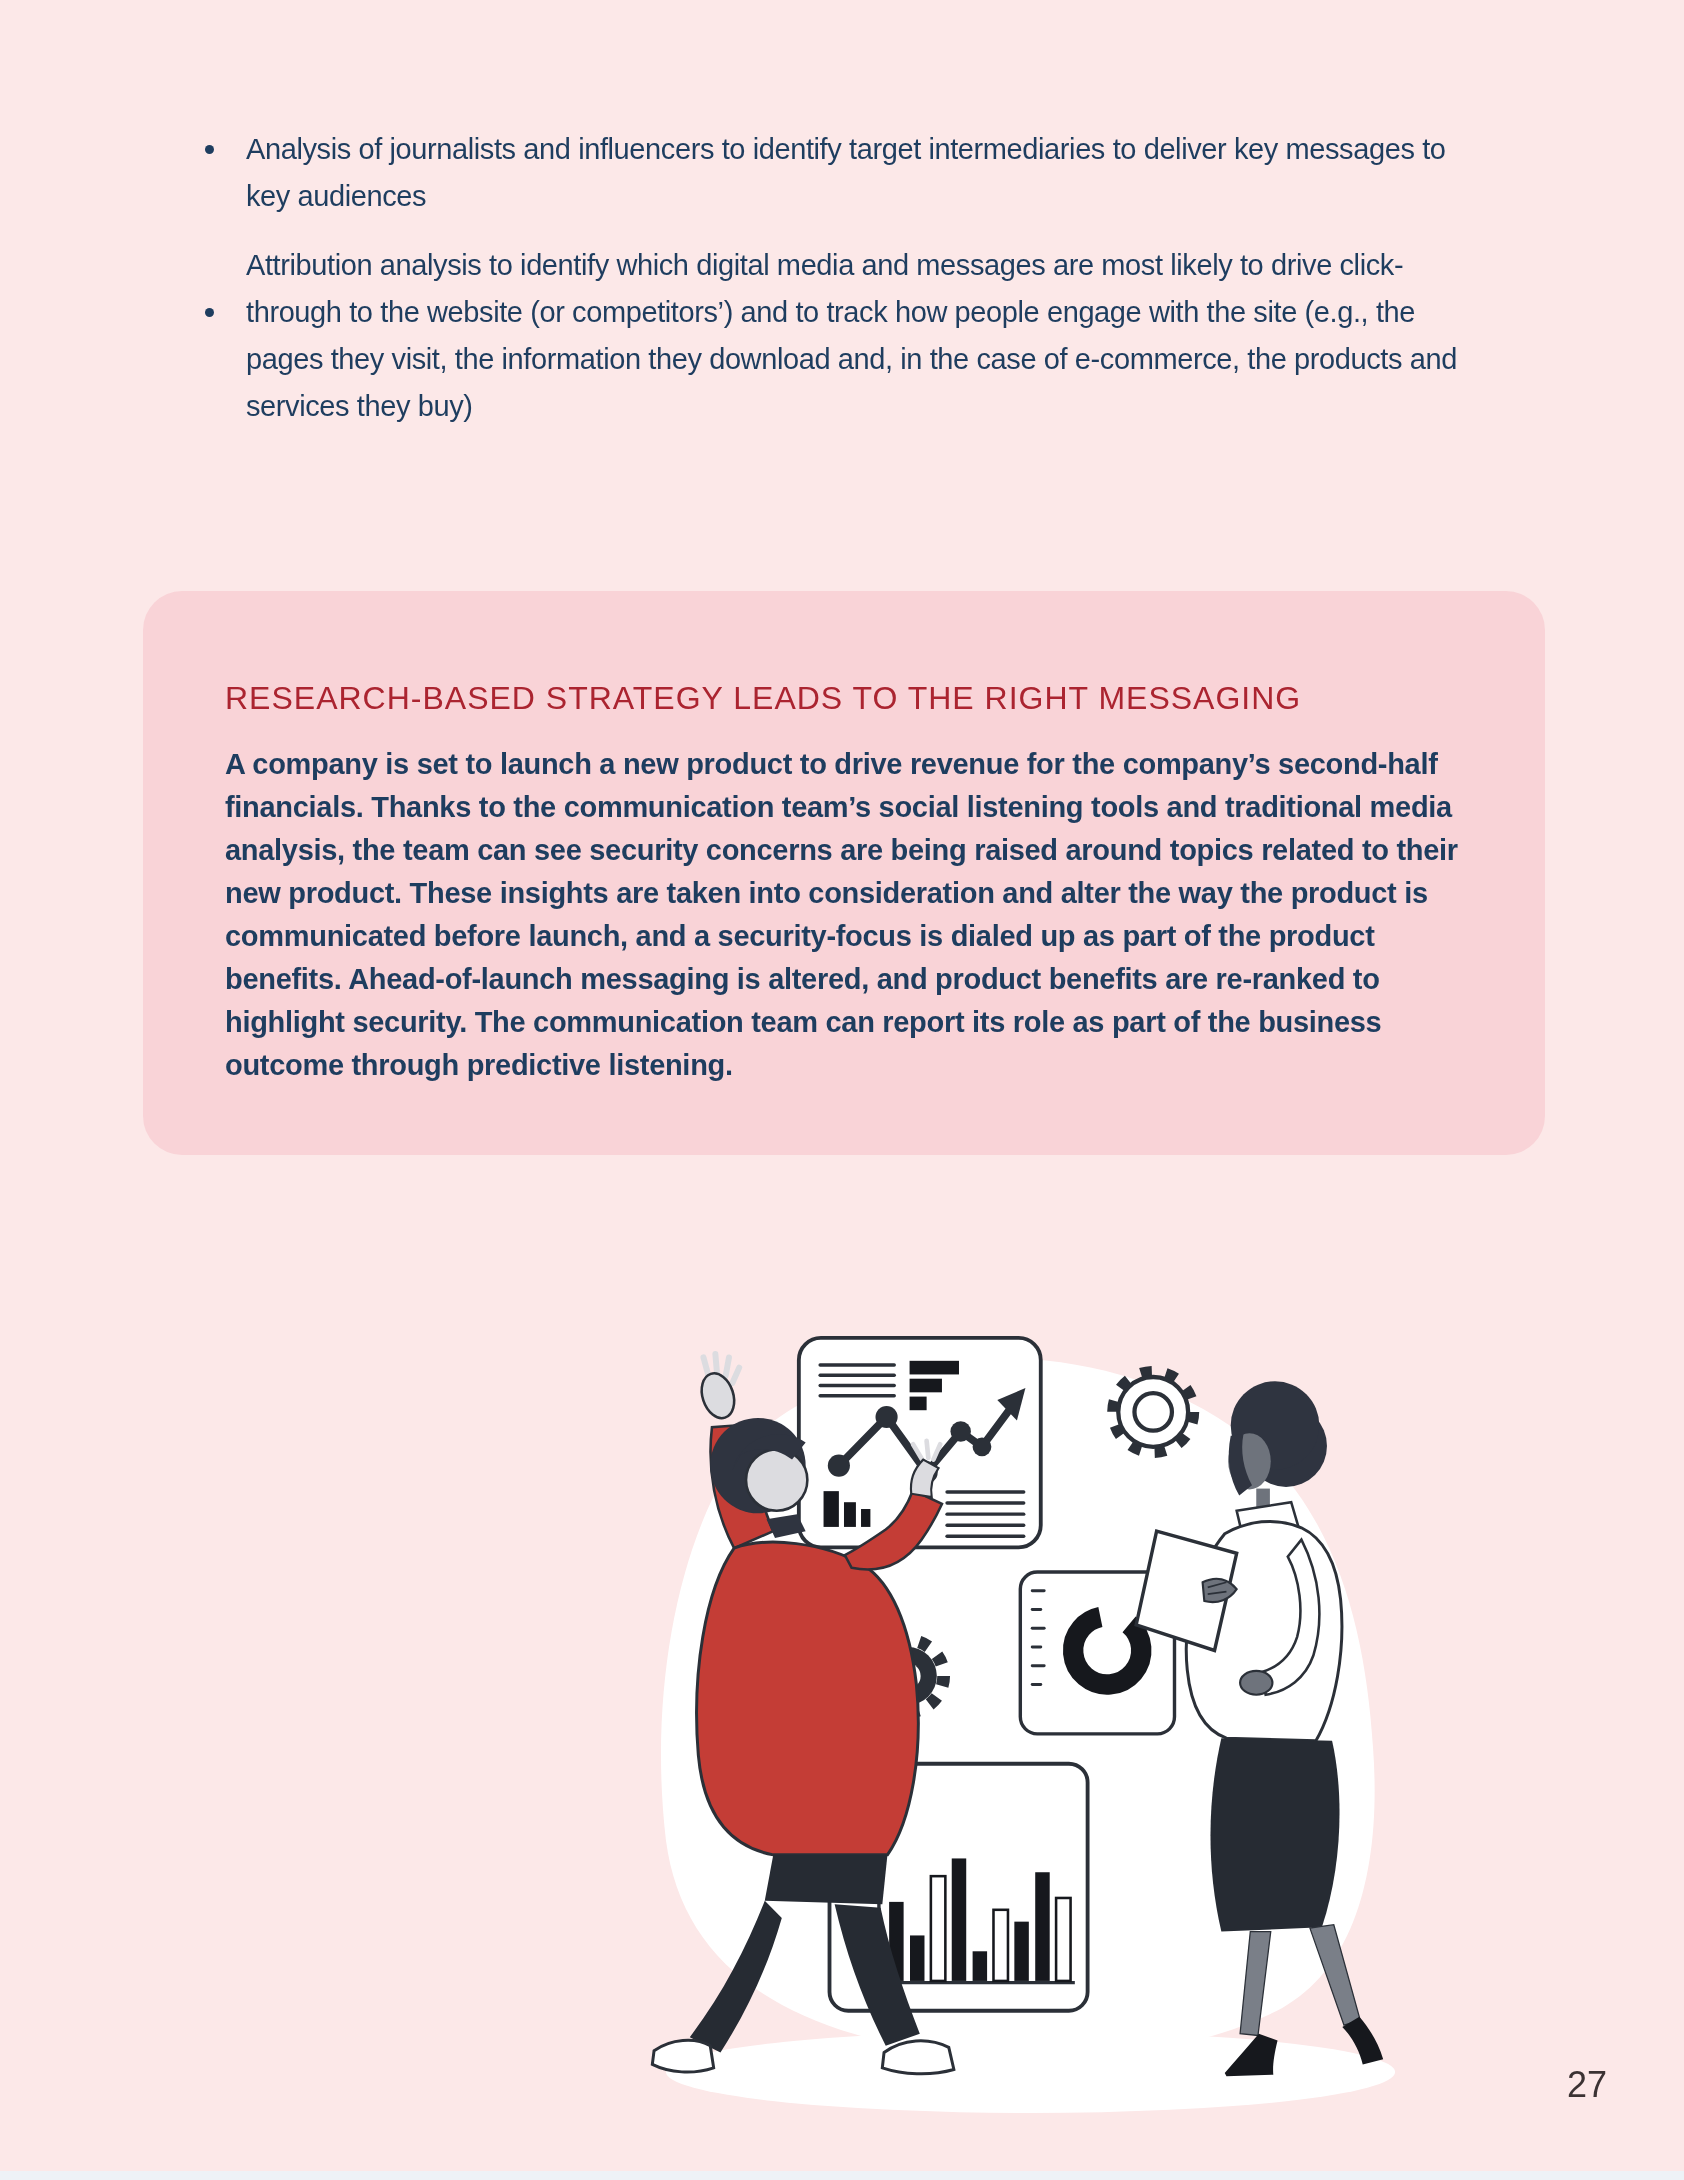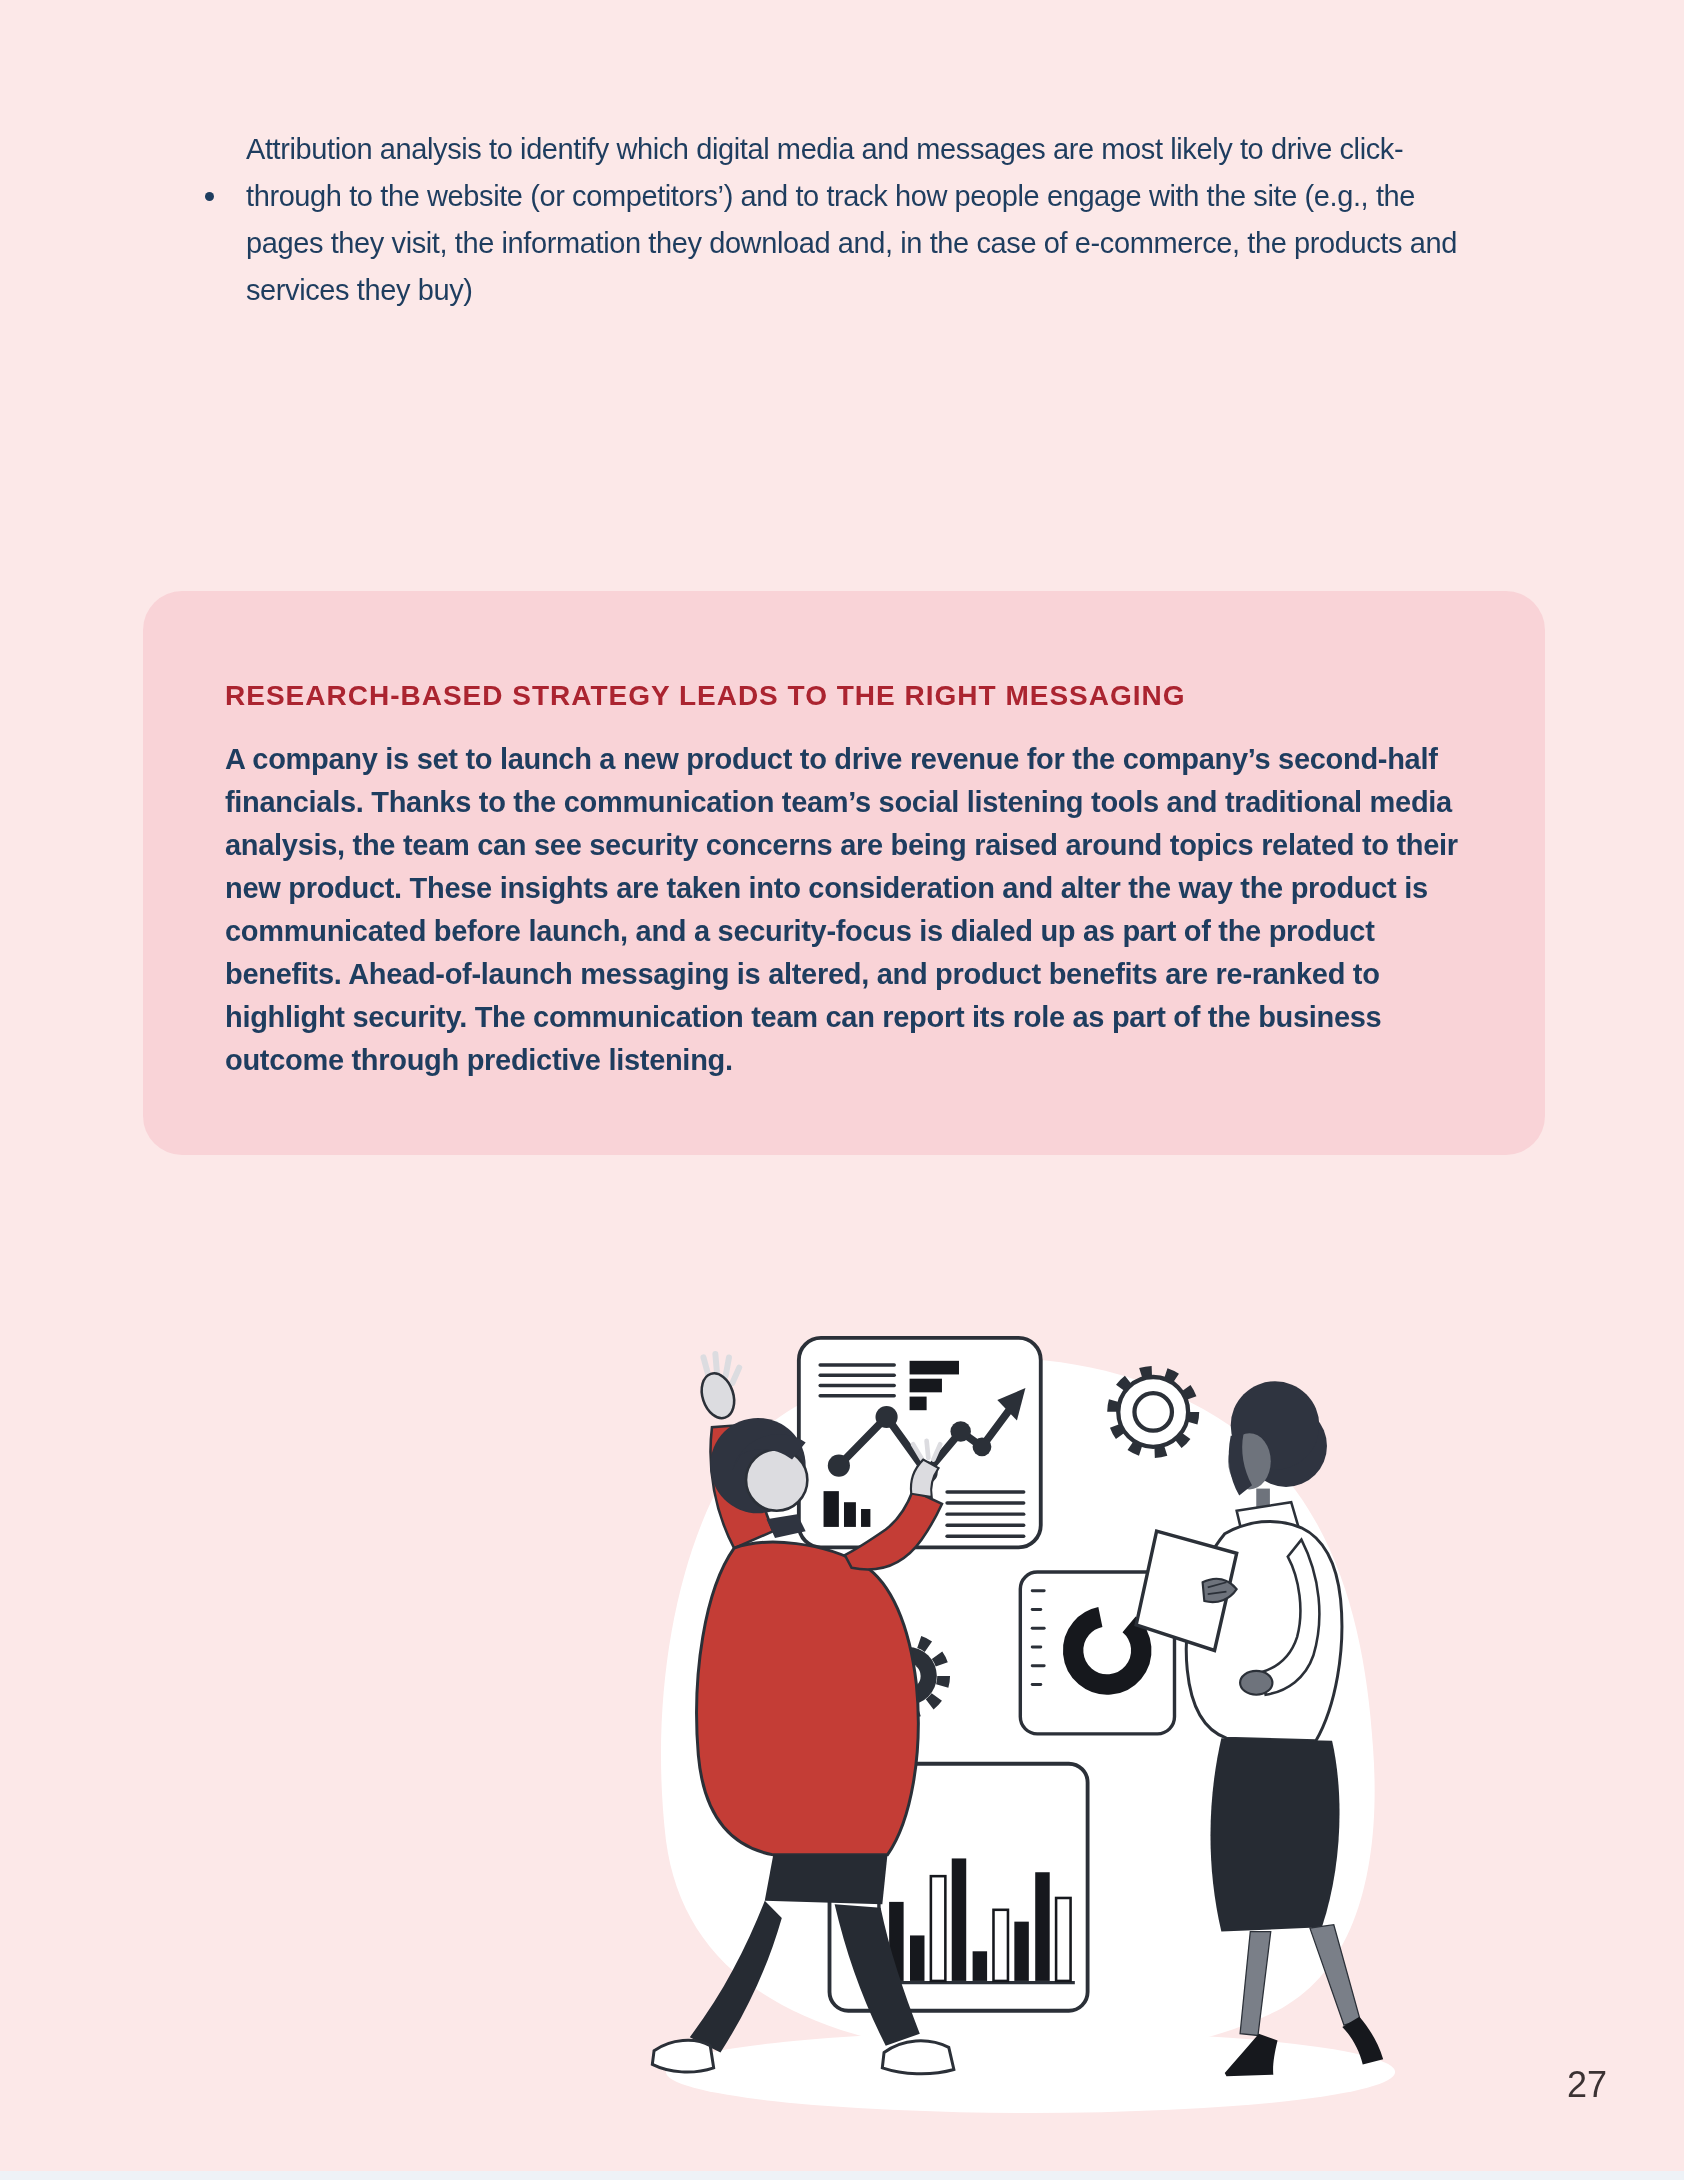--- a/index.html
+++ b/index.html
@@ -29,21 +29,21 @@
   .bullet-item.b3 .dot{top:66px;}
   
   .callout{
     position:absolute;left:143px;top:591px;
     width:1402px;height:564px;
     background:#f9d3d7;
     border-radius:39px;
   }
   .callout-heading{
     margin:89px 0 0 82px;
-    font-size:28px;font-weight:bold;letter-spacing:1px;
+    font-size:32px;font-weight:normal;letter-spacing:1px;
     color:#ab2430;
   }
   .callout-body{
     margin:25.6px 0 0 82px;width:1252px;
     font-size:29px;line-height:43px;letter-spacing:-0.3px;
     color:#1e3d5f;
     font-weight:bold;
   }
   
   .illustration{
@@ -59,20 +59,24 @@
     position:absolute;left:0;bottom:0;width:100%;height:10.2px;
     background:#eef2f7;
   }
 </style>
 </head>
 <body>
 
 <div class="page" style="background: rgb(252, 232, 232);">
 
   <div class="bullets" style="color: rgb(30, 61, 95);">
+    <div class="bullet-item b1">
+      <span class="dot" style="background: rgb(30, 61, 95);"></span>
+      <span>Analysis of journalists and influencers to identify target intermediaries to deliver key messages to key audiences</span>
+    </div>
     <div class="bullet-item b3">
       <span class="dot" style="background: rgb(30, 61, 95);"></span>
       <span>Attribution analysis to identify which digital media and messages are most likely to drive click-through to the website (or competitors’) and to track how people engage with the site (e.g., the pages they visit, the information they download and, in the case of e-commerce, the products and services they buy)</span>
     </div>
   </div>
 
   <div class="callout" style="background: rgb(249, 211, 215);">
     <div class="callout-heading" style="color: rgb(171, 36, 48);">RESEARCH-BASED STRATEGY LEADS TO THE RIGHT MESSAGING</div>
     <div class="callout-body" style="color: rgb(30, 61, 95);">A company is set to launch a new product to drive revenue for the company’s second-half financials. Thanks to the communication team’s social listening tools and traditional media analysis, the team can see security concerns are being raised around topics related to their new product. These insights are taken into consideration and alter the way the product is communicated before launch, and a security-focus is dialed up as part of the product benefits. Ahead-of-launch messaging is altered, and product benefits are re-ranked to highlight security. The communication team can report its role as part of the business outcome through predictive listening.</div>
   </div>

